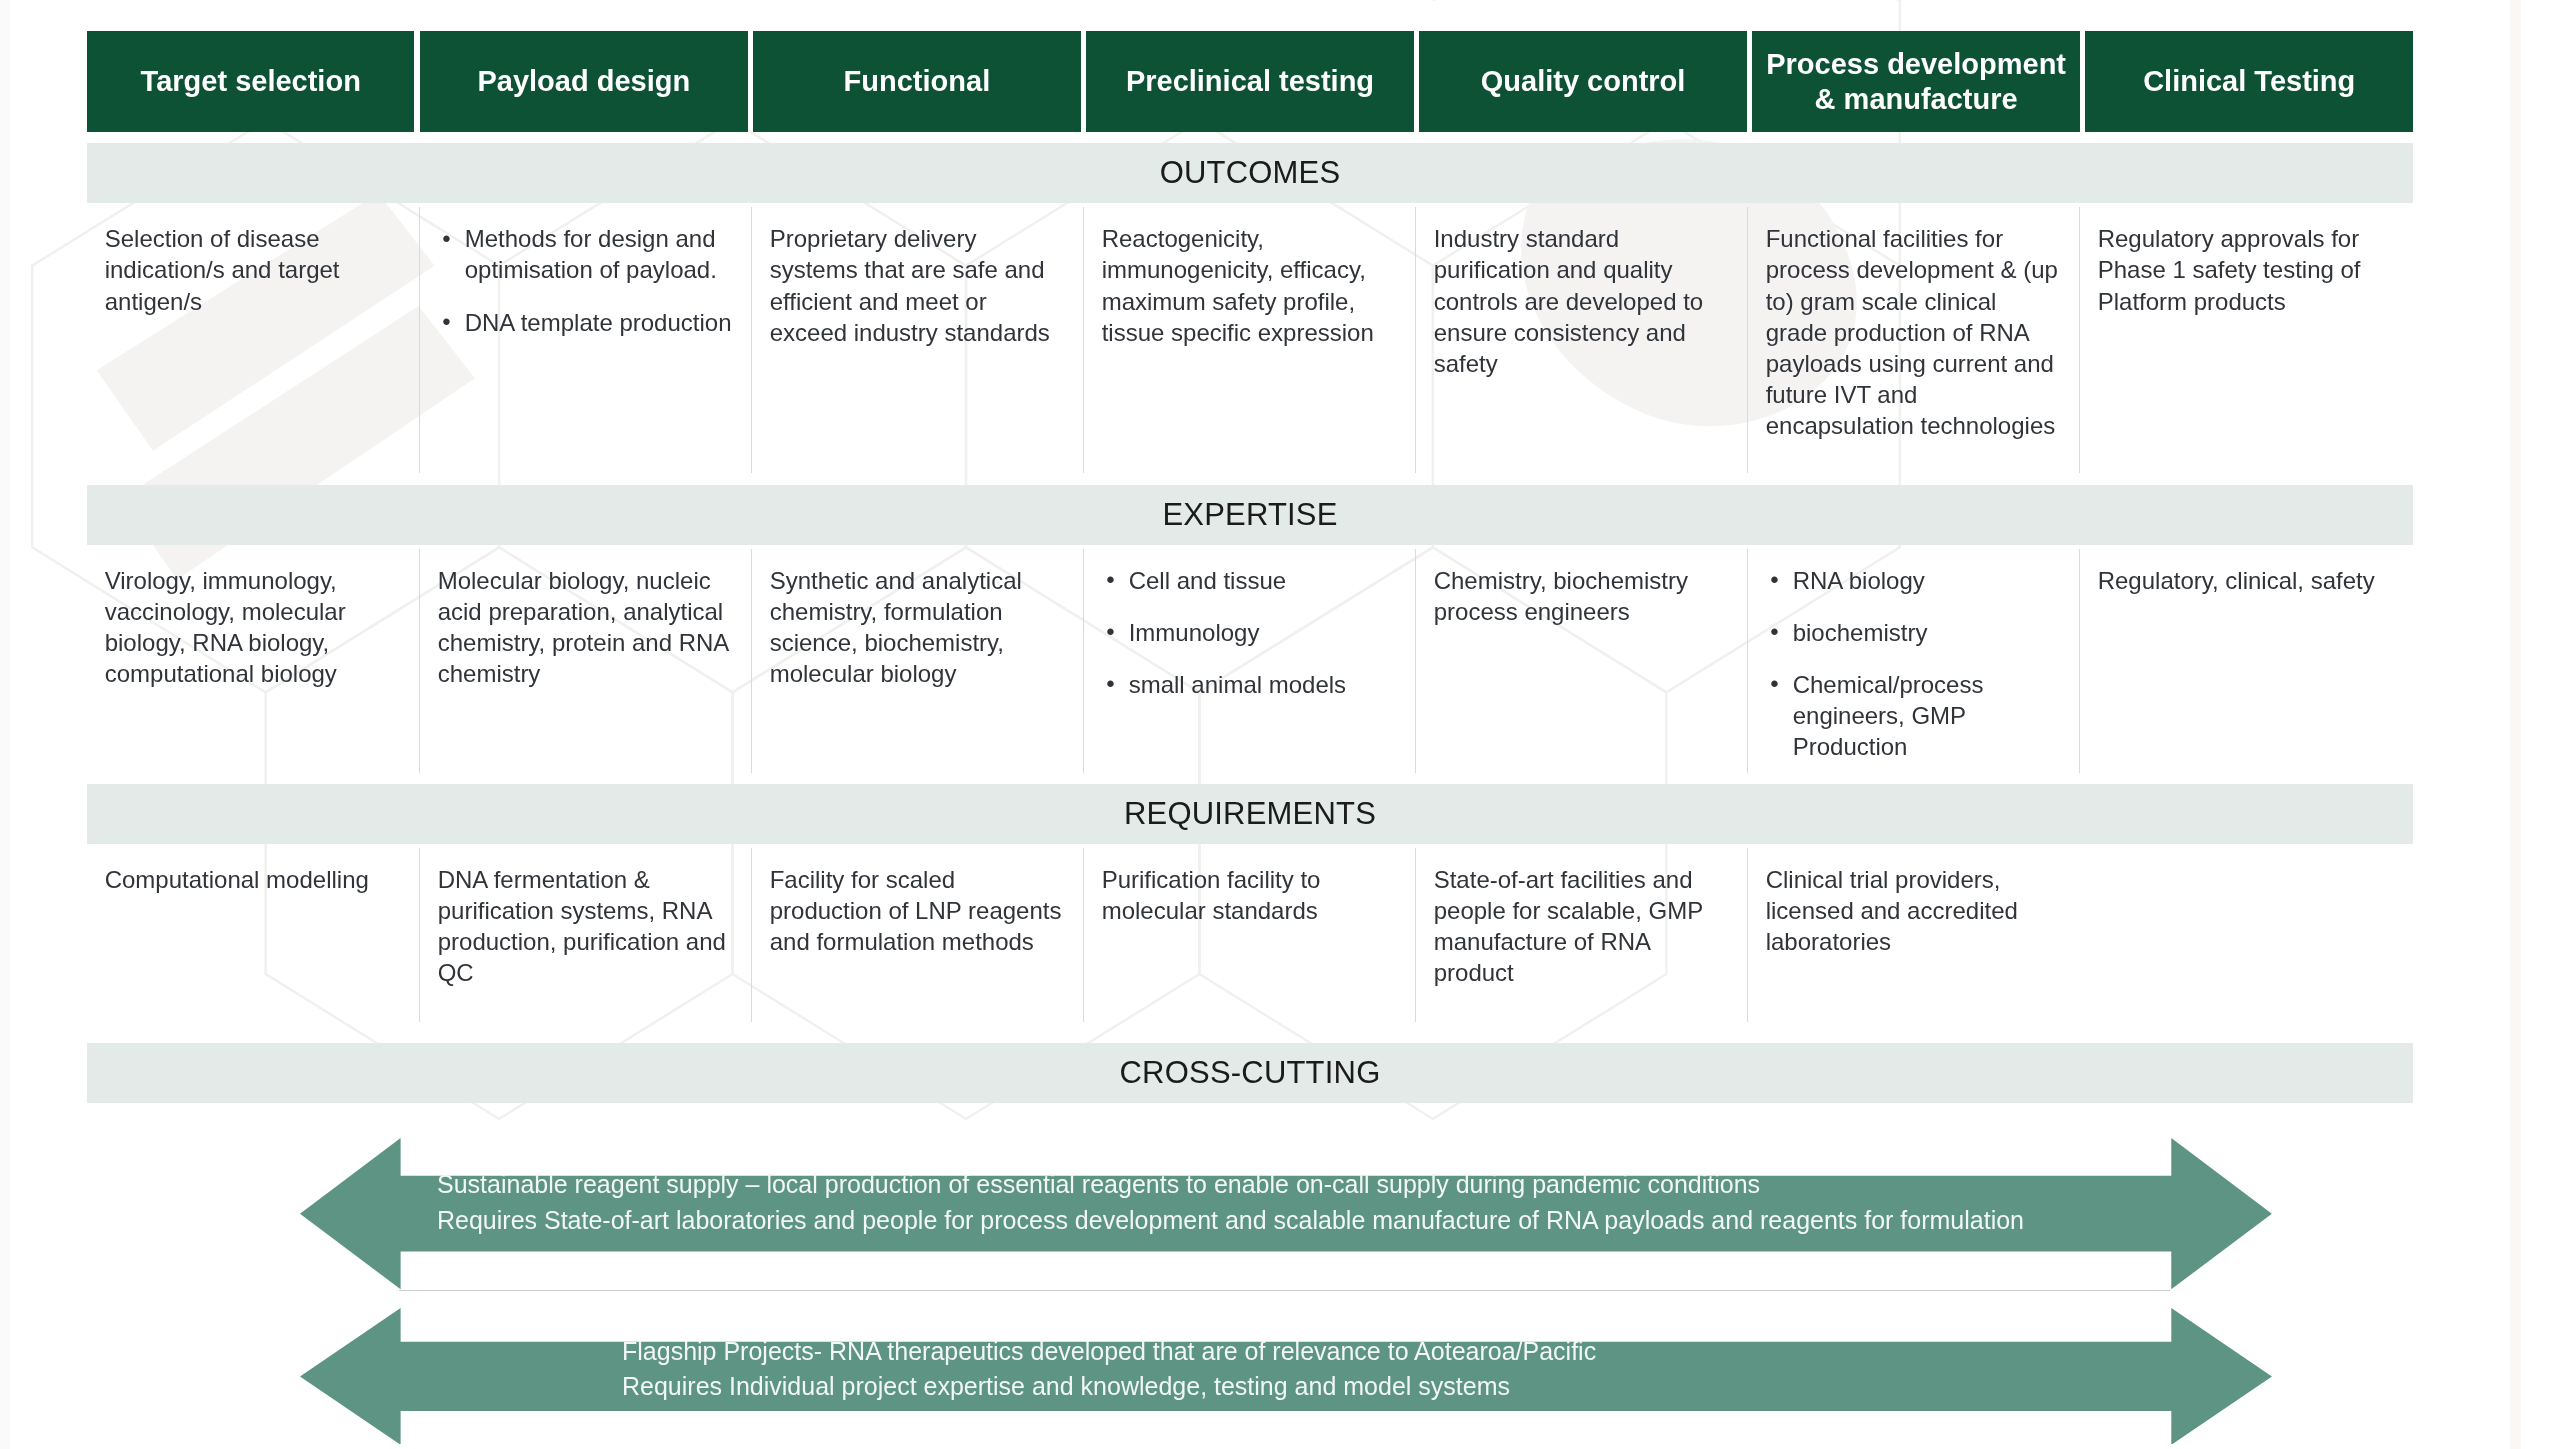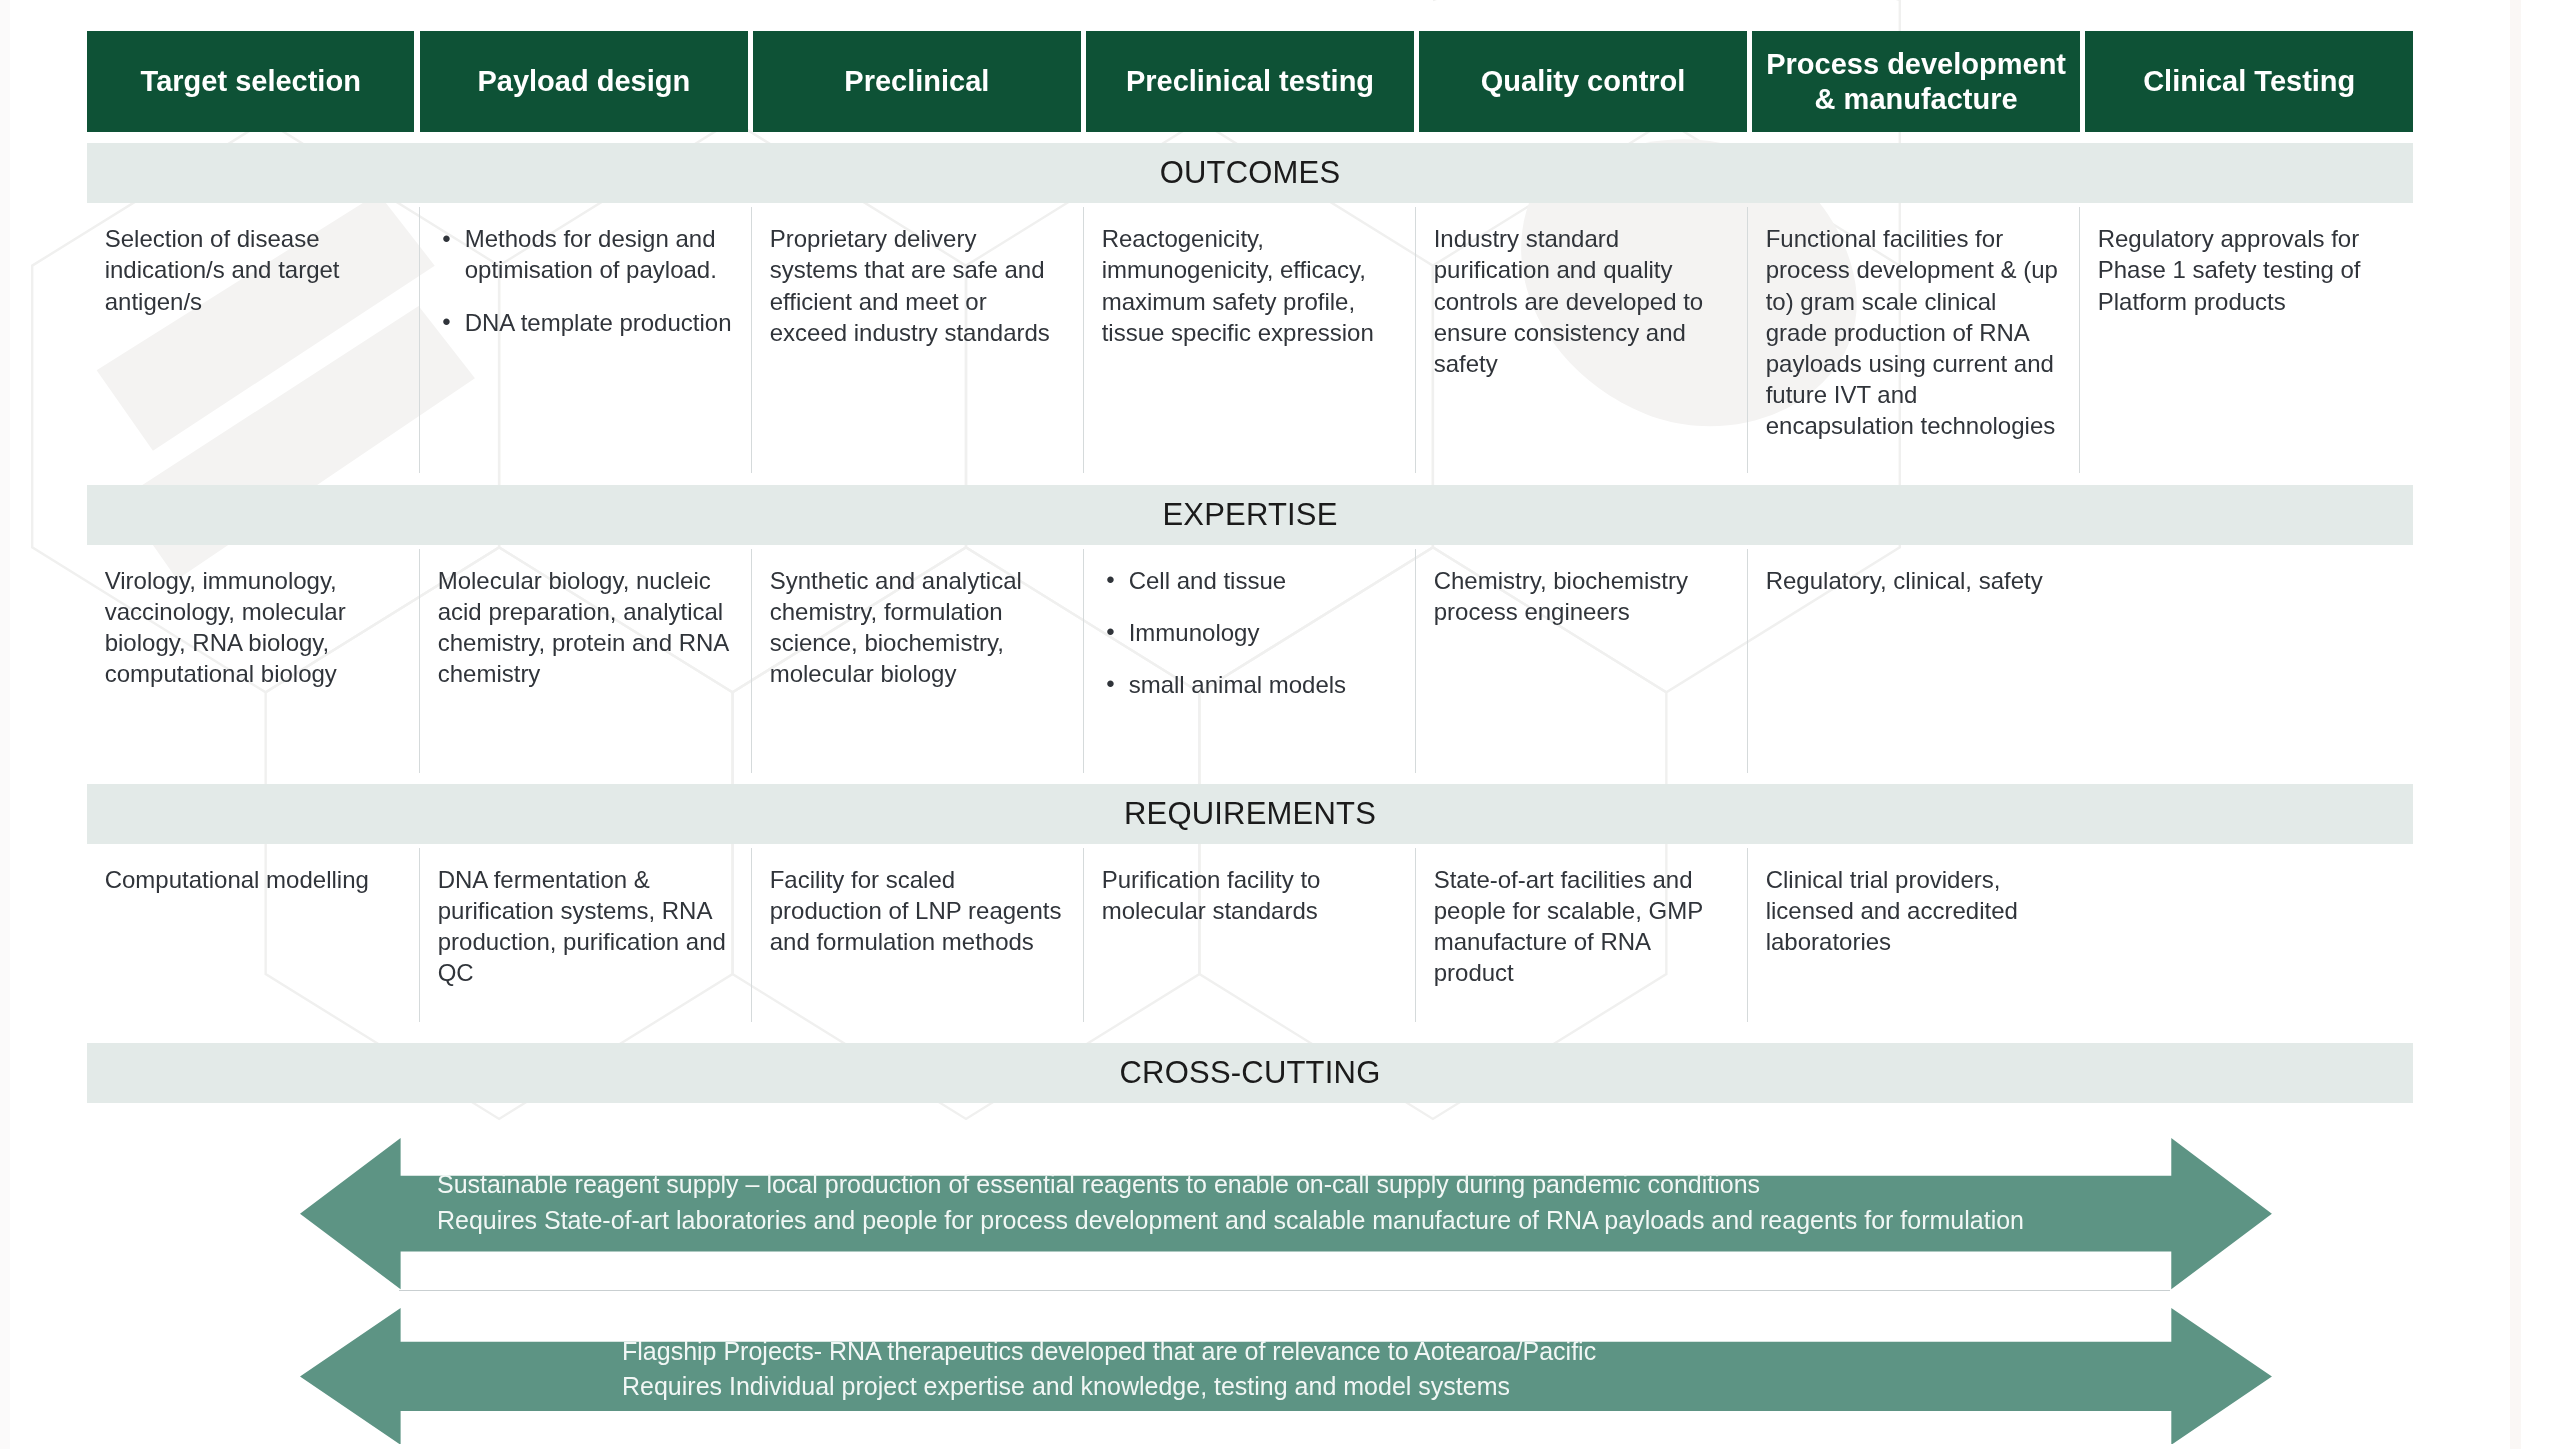--- a/index.html
+++ b/index.html
@@ -188,21 +188,21 @@
   <div class="matrix">
 
     <div class="header-row">
       <div class="col-header" style="width: 328px;">
           <span>Target selection</span>
         </div>
       <div class="col-header" style="width: 328px;">
           <span>Payload design</span>
         </div>
       <div class="col-header" style="width: 328px;">
-          <span>Preclinical</span>
+          <span>Functional</span>
         </div>
       <div class="col-header" style="width: 328px;">
           <span>Preclinical testing</span>
         </div>
       <div class="col-header" style="width: 328px;">
           <span>Quality control</span>
         </div>
       <div class="col-header" style="width: 328px;">
           <span>Process development &amp; manufacture</span>
         </div>
@@ -257,20 +257,27 @@
       <div class="cell" style="width: 332px;">
         <ul>
           <li>Cell and tissue</li>
           <li>Immunology</li>
           <li>small animal models</li>
         </ul>
       </div>
       <div class="cell" style="width: 332px;">
           <p>Chemistry, biochemistry process engineers</p>
         </div>
+      <div class="cell" style="width: 332px;">
+        <ul>
+          <li>RNA biology</li>
+          <li>biochemistry</li>
+          <li>Chemical/process engineers, GMP Production</li>
+        </ul>
+      </div>
       <div class="cell" style="width: 332px;">
           <p>Regulatory, clinical, safety</p>
         </div>
     </div>
 
     <div class="section-bar">
       <span class="section-bar-label">REQUIREMENTS</span>
     </div>
     <div class="data-row" style="height:174px;">
       <div class="cell first" style="width: 332px;">

